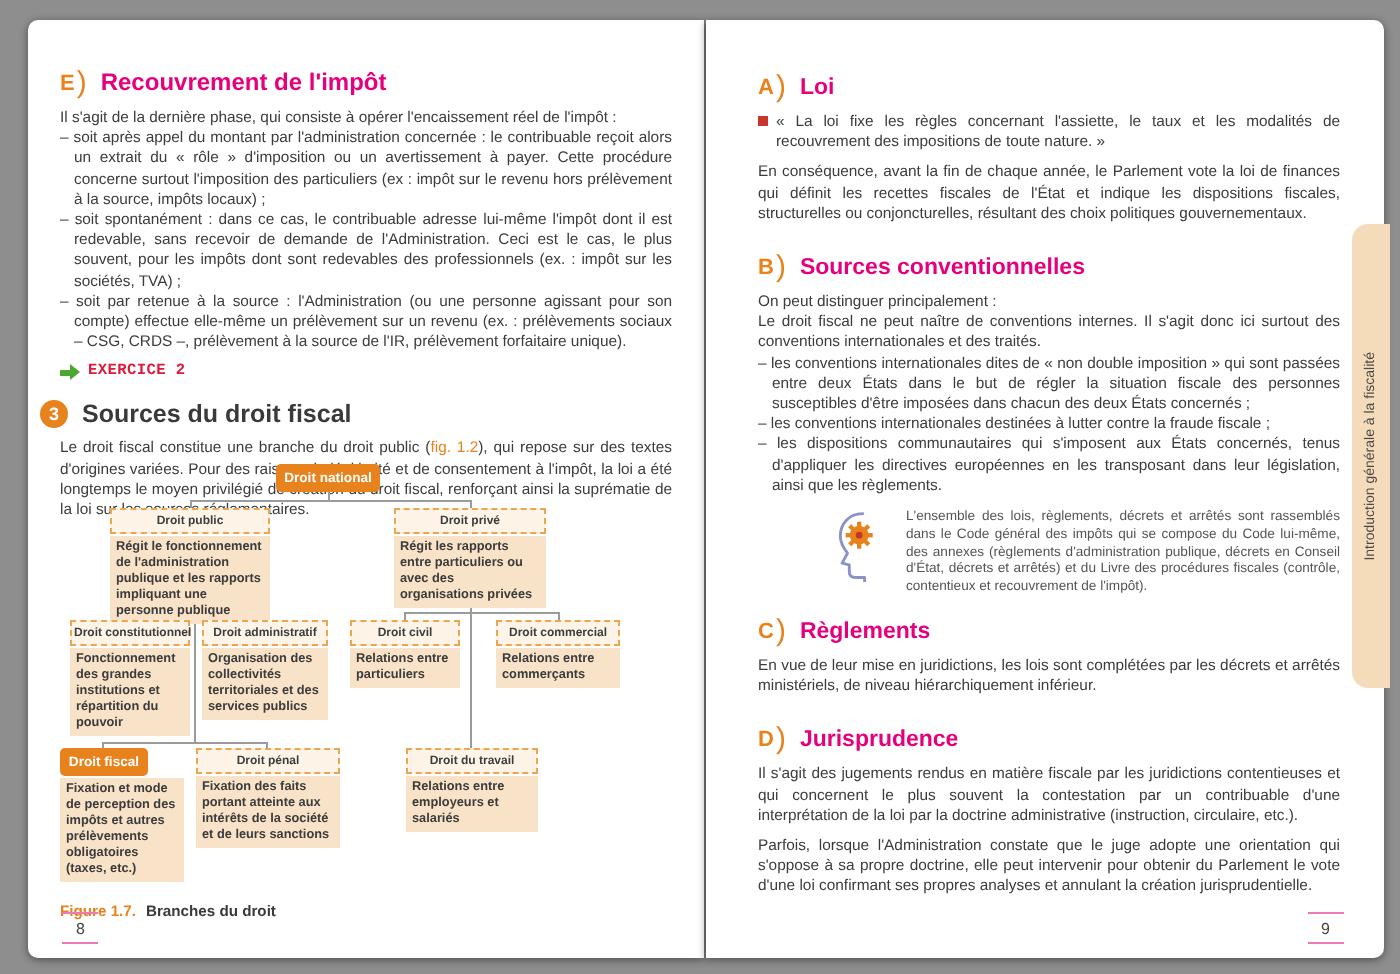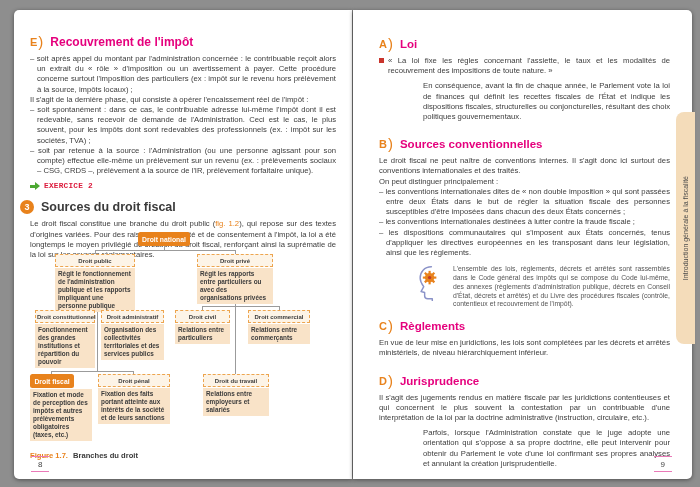--- a/index.html
+++ b/index.html
@@ -50,37 +50,37 @@
   .pn-right { right:20px; }
 
   
   .ref-line { color:#d8574a; font-weight:bold; font-size:8px; border-bottom:1px solid #f2b4a8; padding-bottom:2px; margin:8px 0 5px 0; }
   .quote-row { display:flex; margin-bottom:2px; }
   .sq-bullet { flex:0 0 5px; width:5px; height:5px; background:#c9342c; margin:2px 4px 0 0; }
   .quote-txt { font-size:7.7px; line-height:10.2px; text-align:justify; }
   .note-row { display:flex; margin:7px 0 7px 38px; align-items:flex-start; }
   .note-icon { flex:0 0 28px; margin-right:8px; }
   .note-txt { font-size:6.8px; line-height:8.8px; color:#555; text-align:justify; }
-  .spacer-p { margin-top:5px;margin-left:44px; }
+  .spacer-p { margin-top:5px; }
   .b-head { margin-top:12px; }
 
   
   .side-tab { position:absolute; left:676px; top:112px; width:19px; height:232px; background:#f4dcba; border-radius:8px 0 0 8px; display:flex; align-items:center; justify-content:center; z-index:5; }
   .tab-text { writing-mode:vertical-rl; transform:rotate(180deg); font-size:7px; color:#4a4a4a; white-space:nowrap; }
 </style>
 </head>
 <body>
 
 <div class="page page-left">
   <div class="sec-head">
     <span class="sec-letter">E</span>
     <span class="sec-title">Recouvrement de l'impôt</span>
   </div>
+  <p class="body-txt">Il s'agit de la dernière phase, qui consiste à opérer l'encaissement réel de l'impôt :</p>
   <p class="body-txt dash-item">– soit après appel du montant par l'administration concernée : le contribuable reçoit alors un extrait du « rôle » d'imposition ou un avertissement à payer. Cette procédure concerne surtout l'imposition des particuliers (ex : impôt sur le revenu hors prélèvement à la source, impôts locaux) ;</p>
-  <p class="body-txt">Il s'agit de la dernière phase, qui consiste à opérer l'encaissement réel de l'impôt :</p>
   <p class="body-txt dash-item">– soit spontanément : dans ce cas, le contribuable adresse lui-même l'impôt dont il est redevable, sans recevoir de demande de l'Administration. Ceci est le cas, le plus souvent, pour les impôts dont sont redevables des professionnels (ex. : impôt sur les sociétés, TVA) ;</p>
   <p class="body-txt dash-item">– soit par retenue à la source : l'Administration (ou une personne agissant pour son compte) effectue elle-même un prélèvement sur un revenu (ex. : prélèvements sociaux – CSG, CRDS –, prélèvement à la source de l'IR, prélèvement forfaitaire unique).</p>
   <div class="exercice">
     <span class="arrow-icon">
         <span class="shaft"></span>
         <span class="head"></span>
       </span>
     <span class="exercice-label">EXERCICE 2</span>
   </div>
   <div class="num-head">
@@ -163,22 +163,22 @@
   <div class="quote-row">
     <span class="sq-bullet"></span>
     <span class="quote-txt">« La loi fixe les règles concernant l'assiette, le taux et les modalités de recouvrement des impositions de toute nature. »</span>
   </div>
   <p class="body-txt spacer-p">En conséquence, avant la fin de chaque année, le Parlement vote la loi de finances qui définit les recettes fiscales de l'État et indique les dispositions fiscales, structurelles ou conjoncturelles, résultant des choix politiques gouvernementaux.</p>
 
   <div class="sec-head b-head">
     <span class="sec-letter">B</span>
     <span class="sec-title">Sources conventionnelles</span>
   </div>
+  <p class="body-txt">On peut distinguer principalement :</p>
   <p class="body-txt">Le droit fiscal ne peut naître de conventions internes. Il s'agit donc ici surtout des conventions internationales et des traités.</p>
-  <p class="body-txt">On peut distinguer principalement :</p>
   <p class="body-txt dash-item">– les conventions internationales dites de « non double imposition » qui sont passées entre deux États dans le but de régler la situation fiscale des personnes susceptibles d'être imposées dans chacun des deux États concernés ;</p>
   <p class="body-txt dash-item">– les conventions internationales destinées à lutter contre la fraude fiscale ;</p>
   <p class="body-txt dash-item">– les dispositions communautaires qui s'imposent aux États concernés, tenus d'appliquer les directives européennes en les transposant dans leur législation, ainsi que les règlements.</p>
 
   <div class="note-row">
     <span class="note-icon">
       <svg width="27" height="36" viewBox="0 0 30 40">
         <path d="M16 2 C8 2 3.5 8 3.5 14.5 C3.5 18.5 5.5 21.5 7.5 24 L4.5 29.5 L8.5 30.5 L8.5 34.5 C8.5 36.5 10 37.5 12 37.5 L17 37.5 L17 40" fill="none" stroke="#8a92c8" stroke-width="1.6" stroke-linejoin="round" stroke-linecap="round"></path>
         <g stroke="#e8821c" stroke-width="2.4">
           <line x1="14" y1="6.5" x2="14" y2="21.5"></line>

